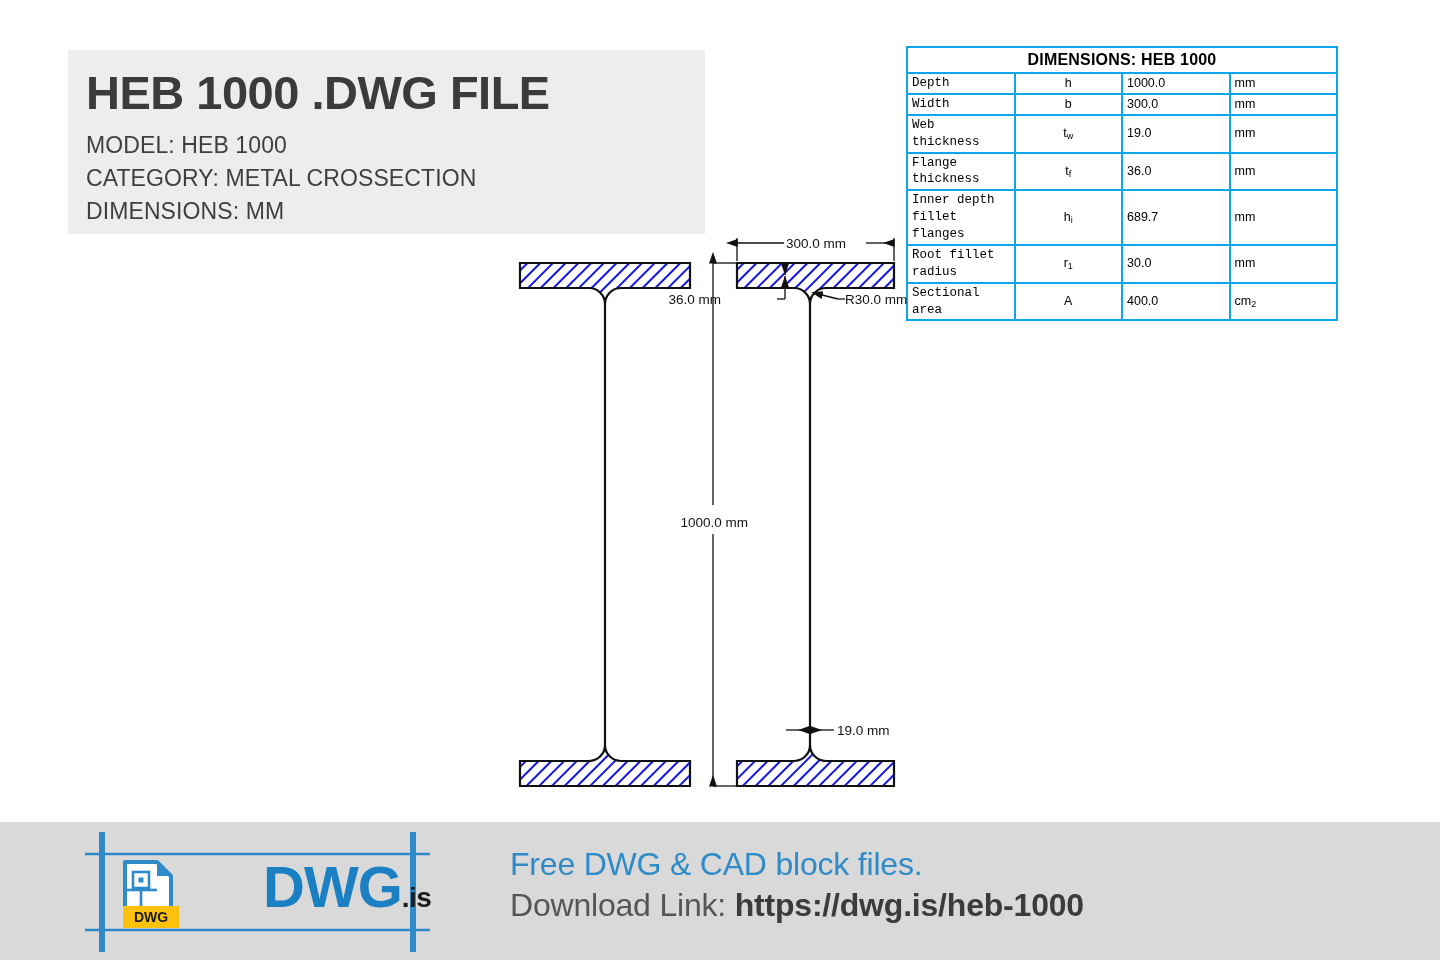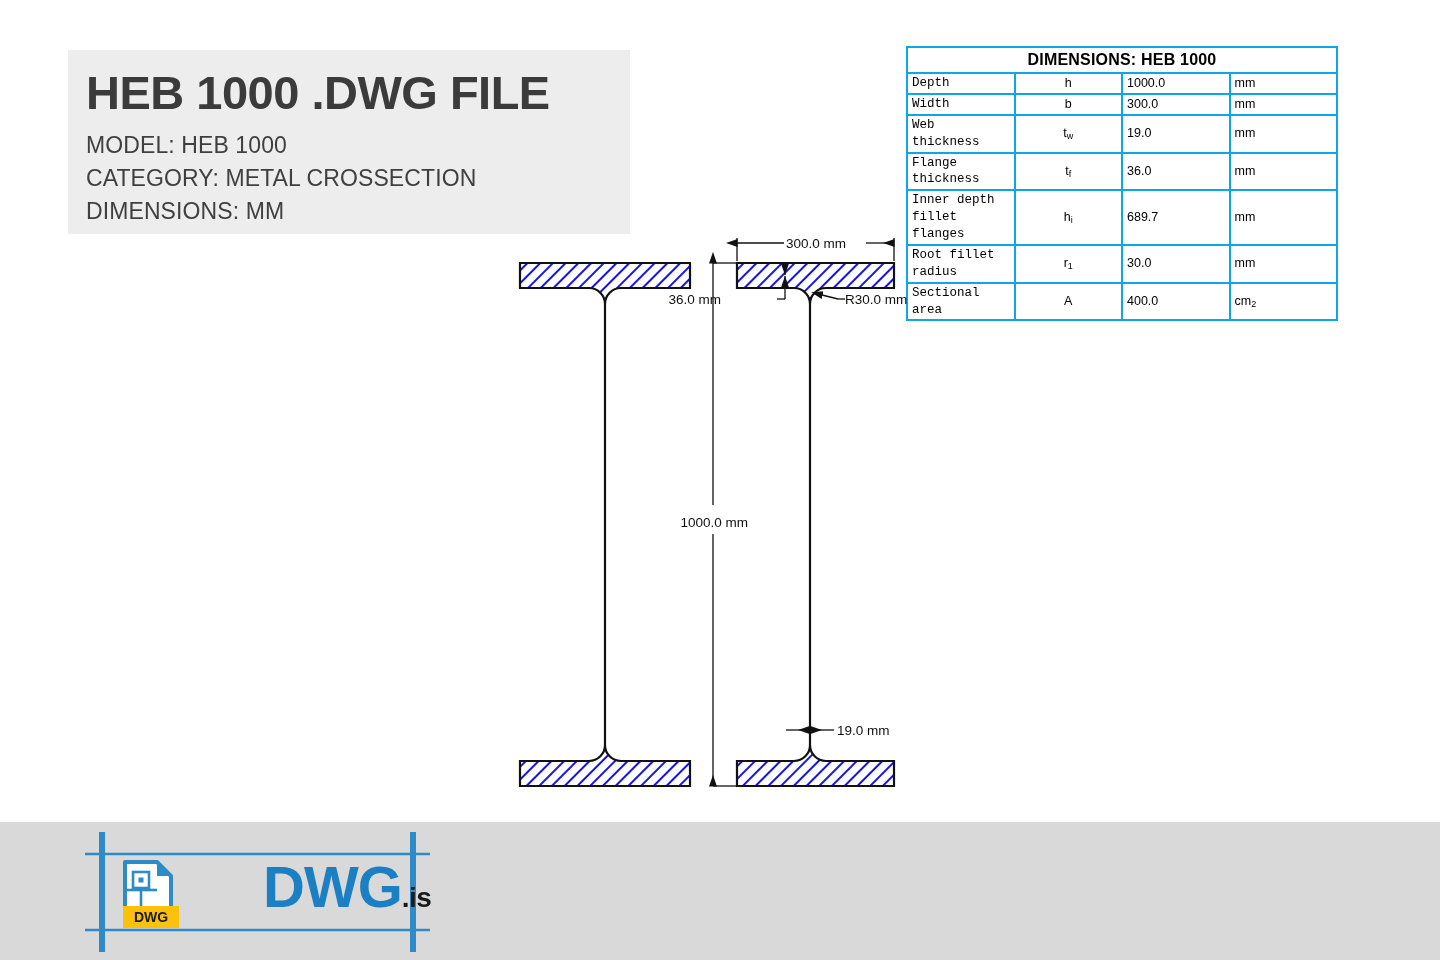--- a/index.html
+++ b/index.html
@@ -14,21 +14,21 @@
     overflow: hidden;
     font-family: "Liberation Sans", sans-serif;
     -webkit-font-smoothing: antialiased;
   }
 
   
   #info-panel {
     position: absolute;
     left: 68px;
     top: 50px;
-    width: 562px;
+    width: 637px;
     height: 184px;
     background: #ededed;
     box-sizing: border-box;
     padding: 18px 0 0 18px;
   }
   #page-title {
     font-size: 47px;
     font-weight: bold;
     color: #3b3b3b;
     letter-spacing: -0.5px;
@@ -314,13 +314,17 @@
         <rect x="38" y="74" width="56" height="22" fill="#fcc10a"></rect>
         <text x="66" y="90" text-anchor="middle" font-family="Liberation Sans, sans-serif" font-size="14" font-weight="bold" fill="#1a1a1a">DWG</text>
       </g>
     </svg>
 
     <div id="logo-wordmark">
       <span class="wm-dwg">DWG</span><span class="wm-is">.is</span>
     </div>
   </div>
 
+  <div id="footer-text">
+    <div id="footer-tagline">Free DWG &amp; CAD block files.</div>
+    <div id="footer-download"><span>Download Link: </span><b>https://dwg.is/heb-1000</b></div>
+  </div>
 </div>
 
 </body></html>

